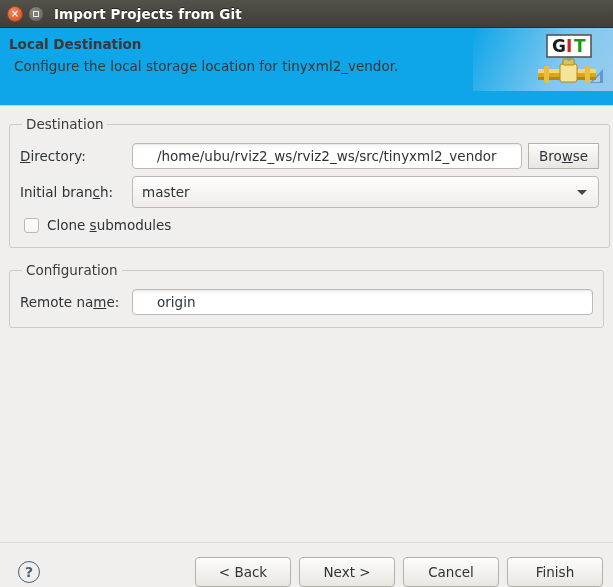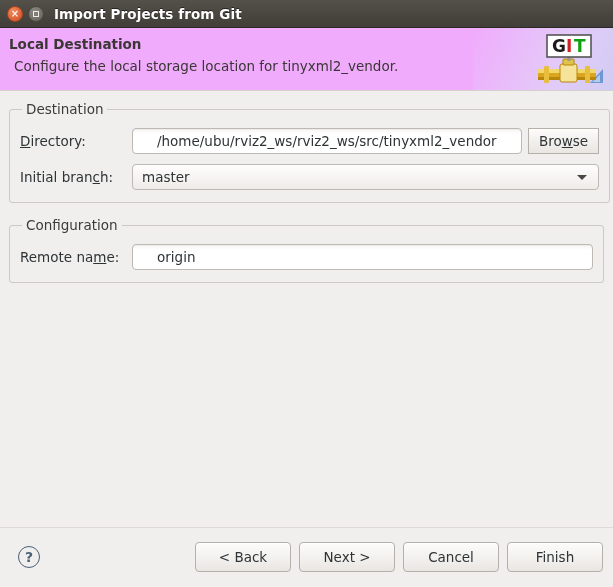--- a/index.html
+++ b/index.html
@@ -64,22 +64,22 @@
     margin-left: 10px;
     color: #ffffff;
     font-weight: bold;
     font-size: 13.5px;
     letter-spacing: 0.1px;
     text-shadow: 0 -1px 0 rgba(0,0,0,0.55);
   }
 
   
   .header {
-    height: 63px;
-    background: #f0abfc;
+    height: 78px;
+    background: #0ea5e9;
     border-bottom: 1px solid #d4d1cd;
     position: relative;
     box-sizing: border-box;
     overflow: hidden;
   }
   .header-wash {
     position: absolute;
     right: 0; top: 0;
     width: 140px; height: 63px;
     background: linear-gradient(115deg, rgba(255,255,255,0) 0%, rgba(216,228,245,0.55) 60%, rgba(198,216,240,0.75) 100%);
@@ -180,21 +180,21 @@
     border-radius: 0;
     background: linear-gradient(to bottom, #fdfcfb 0%, #f2f0ed 50%, #e9e6e2 100%);
     box-shadow: 0 1px 0 rgba(255,255,255,0.8) inset;
     box-sizing: border-box;
     cursor: default;
   }
 
   .combo {
     position: relative;
     flex: 1;
-    height: 26px;
+    height: 32px;
     border: 1px solid #bdb9b3;
     border-radius: 4px;
     background: linear-gradient(to bottom, #fefdfd 0%, #f6f4f2 55%, #eeebe8 100%);
     display: flex;
     align-items: center;
     box-sizing: border-box;
     cursor: default;
   }
   .combo .combo-value {
     padding-left: 9px;
@@ -338,20 +338,24 @@
 
     <div class="row">
       <label class="field-label lbl-branch"><span>Initial bran</span><span class="u">c</span><span>h:</span></label>
 
       <div class="combo">
         <span class="combo-value">master</span>
         <span class="arrow"></span>
       </div>
     </div>
 
+    <div class="check-row">
+      <span class="checkbox"></span>
+      <span class="check-label"><span>Clone </span><span class="u">s</span><span>ubmodules</span></span>
+    </div>
   </fieldset>
 
   <fieldset class="group">
     <legend>Configuration</legend>
 
     <div class="row">
       <label class="field-label lbl-remote"><span>Remote na</span><span class="u">m</span><span>e:</span></label>
 
       <input class="textfield remote-input" type="text" value="origin" style="">
     </div>

